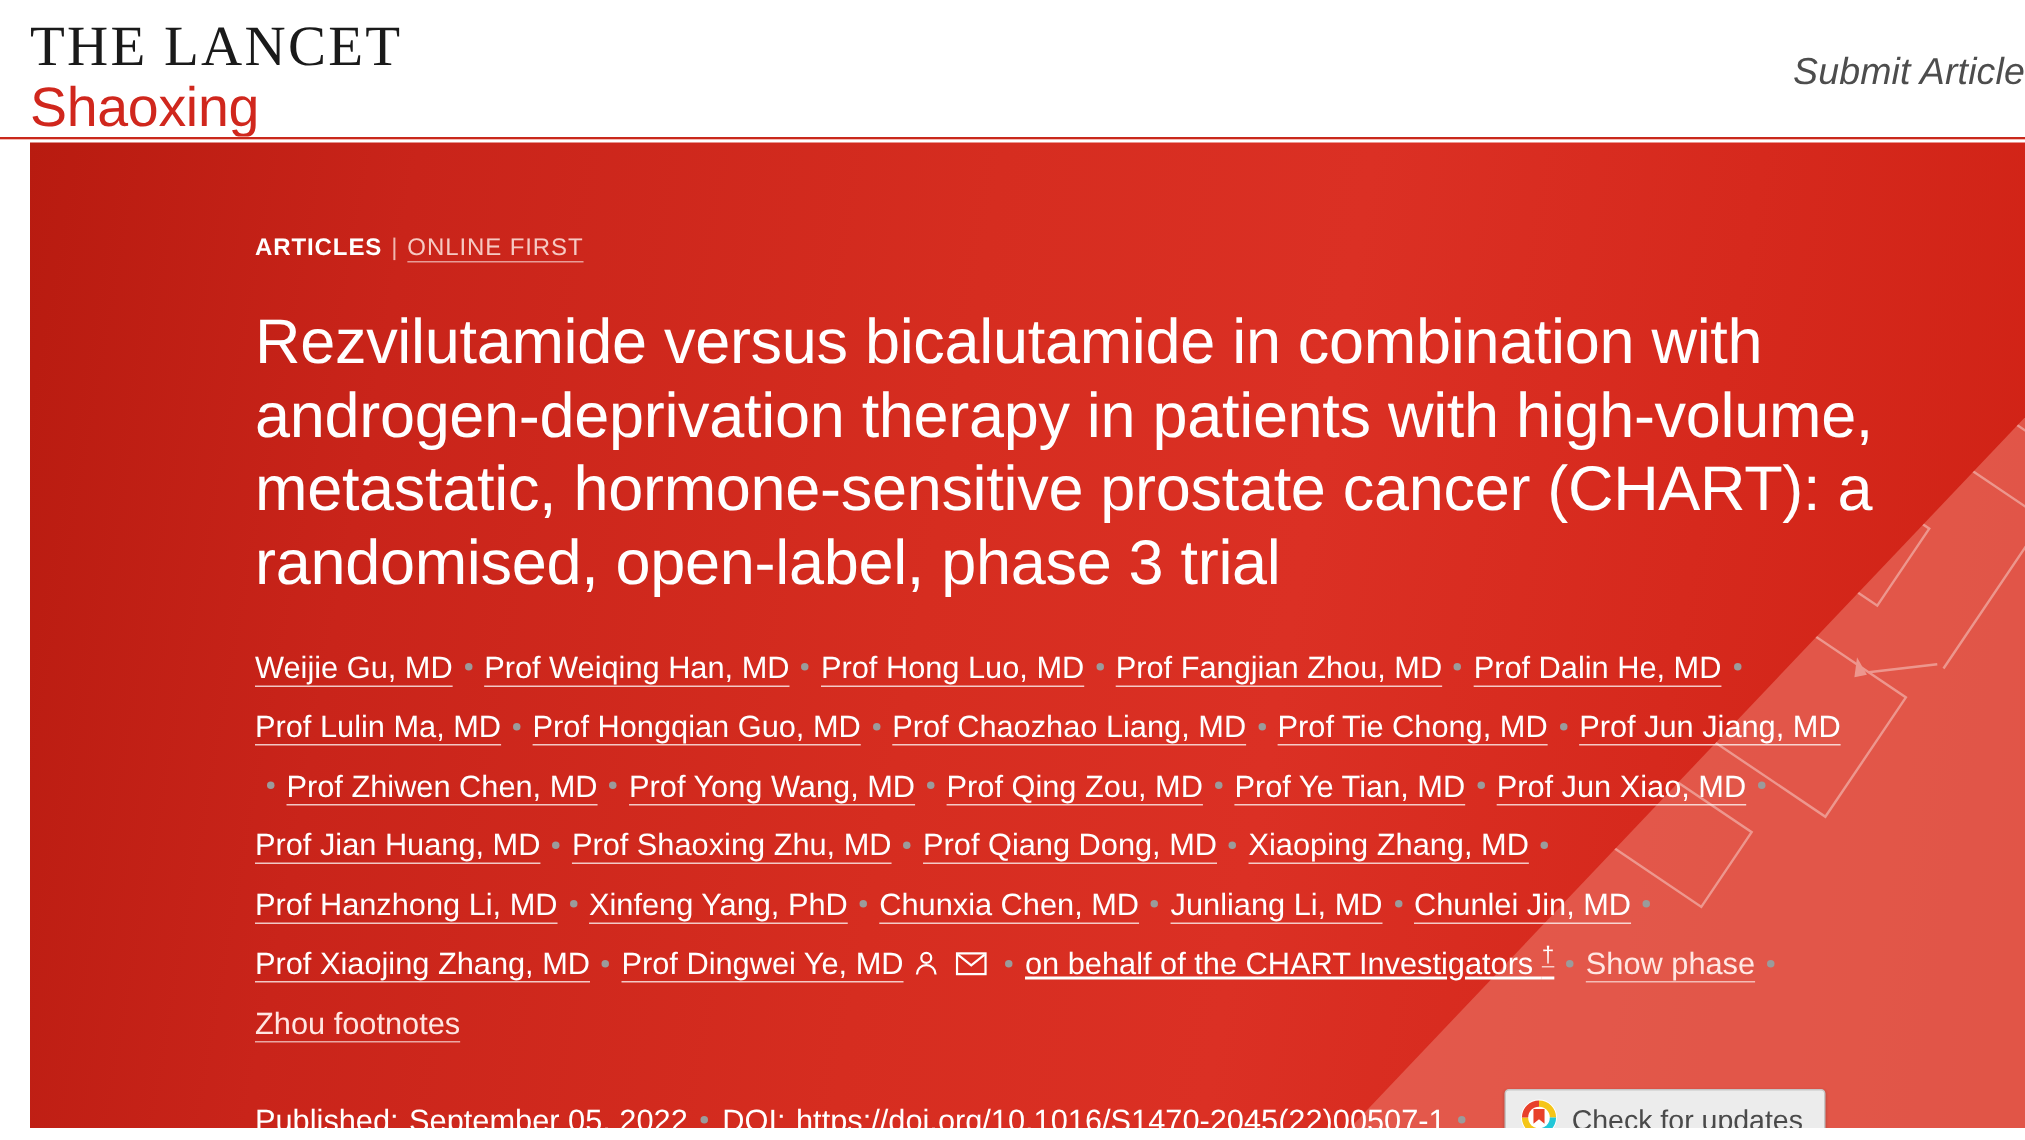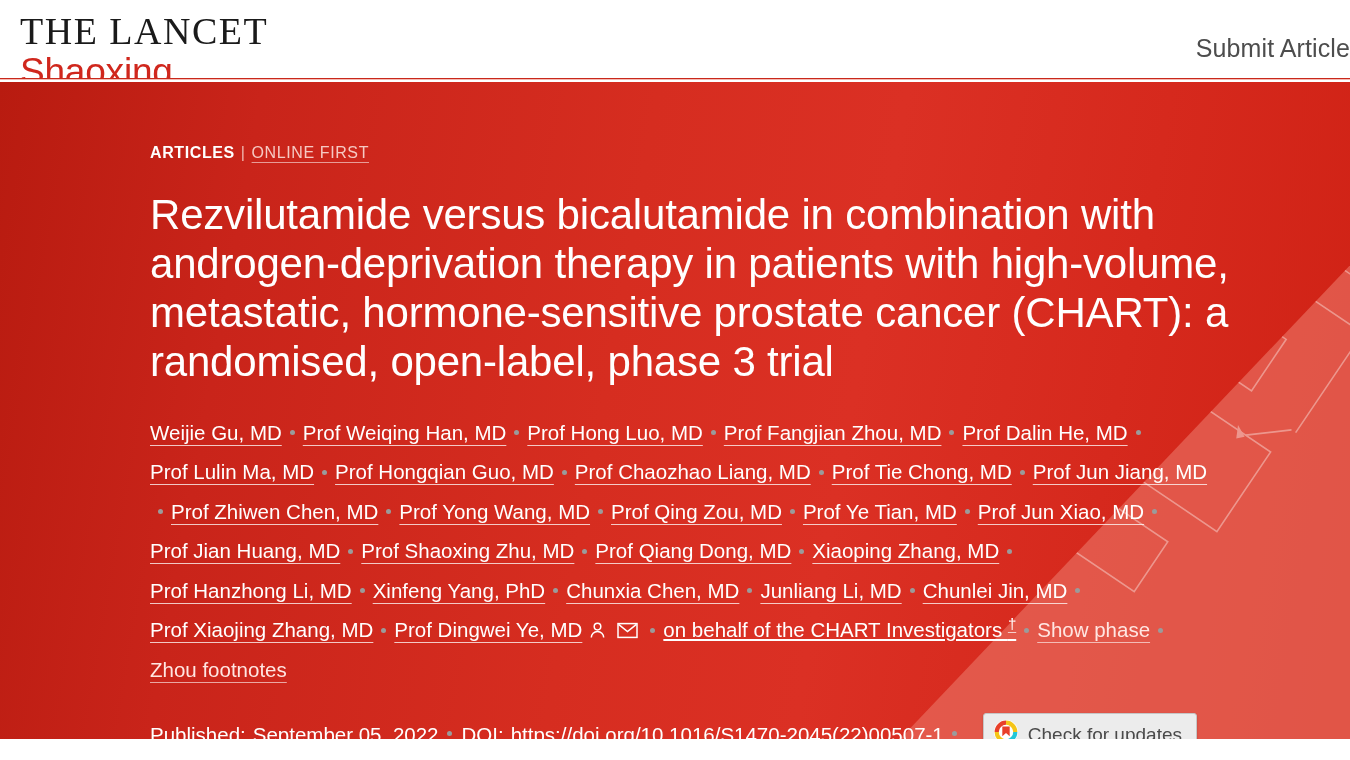--- a/index.html
+++ b/index.html
@@ -15,21 +15,21 @@
   #page {
     position: relative;
     width: 1350px;
     height: 760px;
     overflow: hidden;
   }
 
   
   .site-header {
     position: relative;
-    height: 82px;
+    height: 95px;
     background: #ffffff;
     display: flex;
     align-items: flex-start;
     justify-content: space-between;
     box-sizing: border-box;
     padding: 0;
   }
   .brand {
     padding: 12px 0 0 20px;
     line-height: 1;
@@ -48,20 +48,21 @@
     font-size: 37px;
     color: #d0271d;
     display: block;
     margin-top: 3px;
     font-weight: 400;
     letter-spacing: -0.2px;
   }
   .header-nav {
     padding: 34px 0 0 0;
     white-space: nowrap;
+    font-style: italic;
   }
   .header-link {
     font-size: 25px;
     color: #4d4d4d;
     text-decoration: none;
     letter-spacing: 0.1px;
     padding-right: 0;
   }
   .header-rule {
     position: absolute;
@@ -75,20 +76,21 @@
       #f4b9b2 1.5px, #f4b9b2 2.5px,
       #ffffff 2.5px, #ffffff 4px);
   }
 
   
   .hero {
     position: relative;
     height: 657px;
     overflow: hidden;
     background: linear-gradient(100deg, #b81b10 0%, #c9241a 18%, #d62d20 45%, #db3024 62%, #d6291d 80%, #cf2114 100%);
+    margin-left: 20px;
   }
 
   
   .hero-art {
     position: absolute;
     top: 0;
     right: -60px;
     width: 620px;
     height: 657px;
     pointer-events: none;

